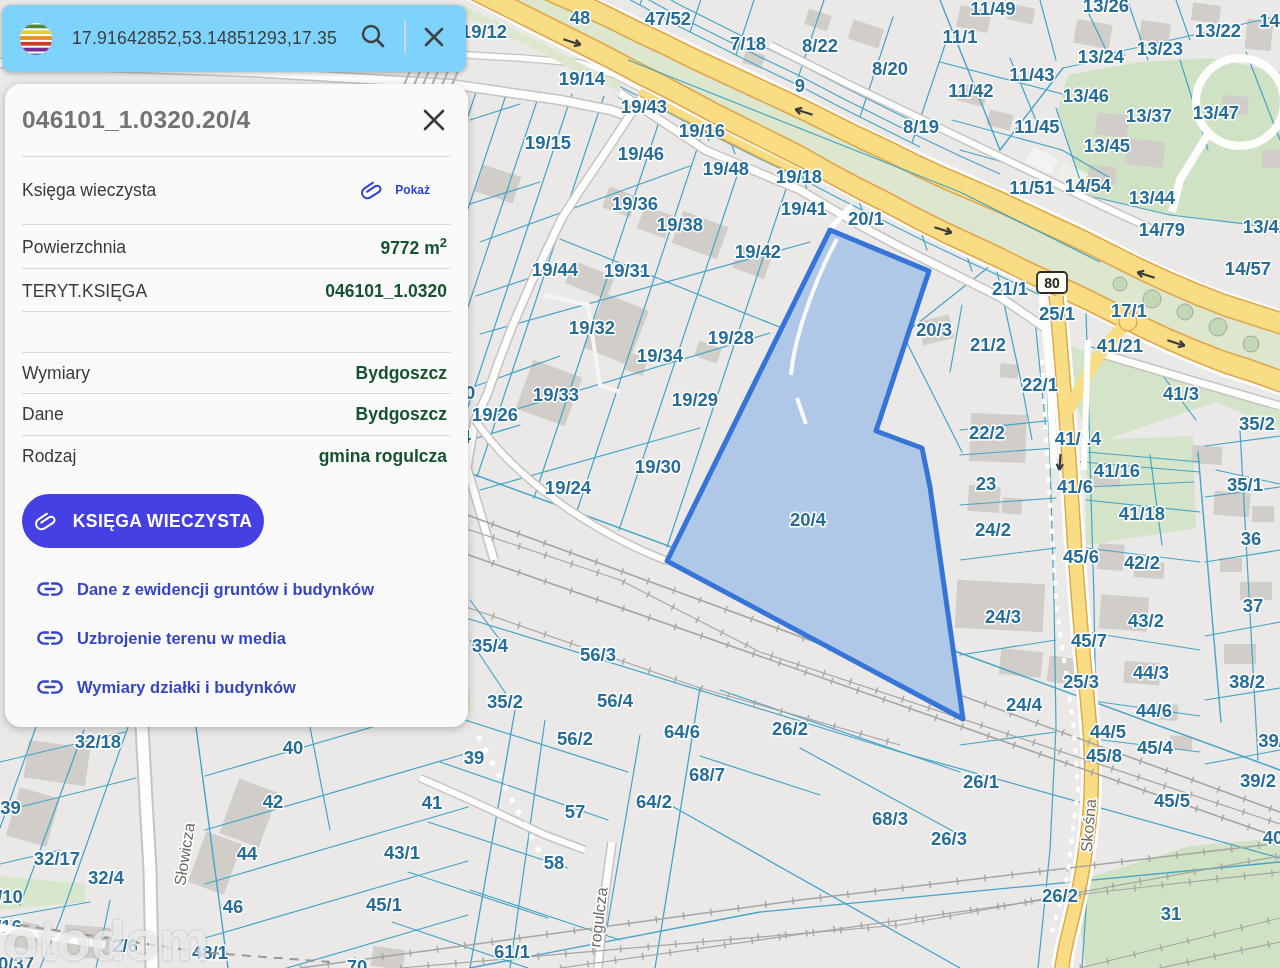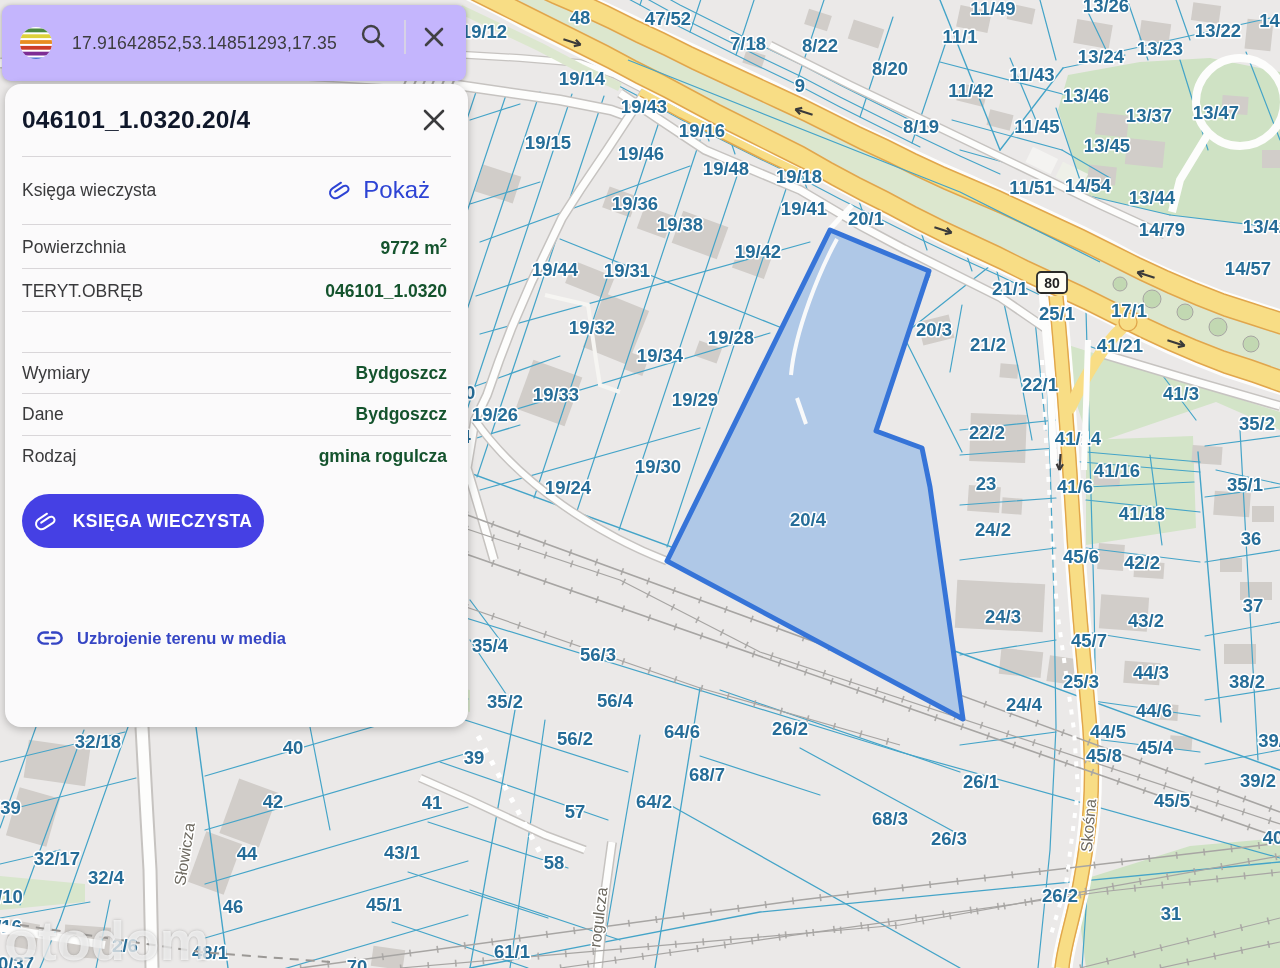--- a/index.html
+++ b/index.html
@@ -1,24 +1,24 @@
 <!DOCTYPE html>
 <html><head>
 <meta charset="utf-8">
 <style>
   html,body{margin:0;padding:0;}
   body{width:1280px;height:968px;overflow:hidden;font-family:"Liberation Sans",sans-serif;background:#ebe9e8;}
   #stage{position:relative;width:1280px;height:968px;overflow:hidden;}
   #map{position:absolute;left:0;top:0;}
-  .searchbar{position:absolute;left:2px;top:5px;width:464px;height:76px;background:#c4b5fd;border-radius:9px;
+  .searchbar{position:absolute;left:2px;top:5px;width:464px;height:67px;background:#7dd3fc;border-radius:9px;
     box-shadow:0 1px 5px rgba(0,0,0,0.3);display:flex;align-items:center;}
   .coords{font-size:17.6px;color:#3d3d3f;margin-left:18px;letter-spacing:0.2px;}
   .panel{position:absolute;left:5px;top:84px;width:463px;height:643px;background:#fbfafb;border-radius:16px;
     box-shadow:0 2px 8px rgba(0,0,0,0.25);}
-  .ptitle{position:absolute;left:22px;top:106px;font-size:24.5px;font-weight:bold;color:#0f172a;letter-spacing:0.2px;}
+  .ptitle{position:absolute;left:22px;top:106px;font-size:24.5px;font-weight:bold;color:#737373;letter-spacing:0.2px;}
   .prow{position:absolute;left:22px;width:425px;display:flex;justify-content:space-between;align-items:center;}
   .plab{font-size:17.5px;color:#3a3a3c;}
   .pval{font-size:17.5px;font-weight:bold;color:#14532d;}
   .pdiv{position:absolute;left:22px;width:429px;height:1px;background:#d9d6d9;}
   .btn{position:absolute;left:22px;top:494px;width:242px;height:54px;background:#4540e4;border-radius:27px;
     display:flex;align-items:center;justify-content:center;color:#fff;font-size:17.5px;font-weight:bold;letter-spacing:0.4px;}
   .plink{position:absolute;left:36px;display:flex;align-items:center;font-size:16.5px;font-weight:bold;color:#3545c4;}
   .wm{position:absolute;left:4px;top:908px;font-size:56px;font-weight:bold;color:rgba(255,255,255,0.68);
     letter-spacing:0px;text-shadow:0 0 3px rgba(110,110,110,0.45);}
 </style>
@@ -501,35 +501,35 @@
     <g stroke="#3b3b3d" stroke-width="2.6" stroke-linecap="round">
       <line x1="420" y1="27" x2="438" y2="45"></line>
           <line x1="438" y1="27" x2="420" y2="45"></line>
     </g>
   </svg>
 </div>
 <div class="ptitle">046101_1.0320.20/4</div>
 <div class="pdiv" style="top:156px"></div>
 <div class="prow" style="top:178px;height:24px">
   <span class="plab">Księga wieczysta</span>
-  <span style="display:flex;align-items:center;color:#2d43d4;font-weight:normal;font-size:24px;margin-right:17px;">
+  <span style="display:flex;align-items:center;color:#2d43d4;font-weight:bold;font-size:12px;margin-right:17px;">
     <svg width="26" height="26" viewBox="0 0 26 26" style="margin-right:9px">
       <g fill="none" stroke="#2d43d4" stroke-width="2" stroke-linecap="round">
         <path d="M7.2,14.6 L15.4,9.2 a3.3,3.3 0 0 1 4.6,1.0 a3.3,3.3 0 0 1 -1.0,4.6 L10.4,20.4 a5.4,5.4 0 0 1 -7.5,-1.6 a5.4,5.4 0 0 1 1.6,-7.5 L13.0,5.7"></path>
       </g>
     </svg>Pokaż</span>
 </div>
 <div class="pdiv" style="top:224px"></div>
 <div class="prow" style="top:235px;height:24px">
       <span class="plab">Powierzchnia</span>
       <span class="pval">9772 m<sup style="font-size:13px">2</sup></span>
     </div>
 <div class="pdiv" style="top:268px"></div>
 <div class="prow" style="top:279px;height:24px">
-      <span class="plab">TERYT.OBRĘB</span>
+      <span class="plab">TERYT.KSIĘGA</span>
       <span class="pval">046101_1.0320</span>
     </div>
 <div class="pdiv" style="top:311px"></div>
 <div class="pdiv" style="top:352px"></div>
 <div class="prow" style="top:361px;height:24px">
       <span class="plab">Wymiary</span>
       <span class="pval">Bydgoszcz</span>
     </div>
 <div class="pdiv" style="top:393px"></div>
 <div class="prow" style="top:402px;height:24px">
@@ -540,20 +540,32 @@
 <div class="prow" style="top:444px;height:24px">
       <span class="plab">Rodzaj</span>
       <span class="pval">gmina rogulcza</span>
     </div>
 <div class="btn">
   <svg width="26" height="26" viewBox="0 0 26 26" style="margin-right:13px">
     <g fill="none" stroke="#fff" stroke-width="2" stroke-linecap="round">
       <path d="M7.2,14.6 L15.4,9.2 a3.3,3.3 0 0 1 4.6,1.0 a3.3,3.3 0 0 1 -1.0,4.6 L10.4,20.4 a5.4,5.4 0 0 1 -7.5,-1.6 a5.4,5.4 0 0 1 1.6,-7.5 L13.0,5.7"></path>
     </g>
   </svg>KSIĘGA WIECZYSTA</div>
+<div class="plink" style="top:575px">
+  <svg width="28" height="28" viewBox="0 0 24 24" style="margin-left:0px;margin-right:13px">
+    <g fill="none" stroke="#3545c4" stroke-width="2.1" stroke-linecap="round">
+      <path d="M10.2,7.2 h-3.4 a4.8,4.8 0 0 0 0,9.6 h3.4 M13.8,7.2 h3.4 a4.8,4.8 0 0 1 0,9.6 h-3.4 M8.2,12 h7.6"></path>
+    </g>
+  </svg>Dane z ewidencji gruntów i budynków</div>
 <div class="plink" style="top:624px">
   <svg width="28" height="28" viewBox="0 0 24 24" style="margin-right:13px">
     <g fill="none" stroke="#3545c4" stroke-width="2.1" stroke-linecap="round">
       <path d="M10.2,7.2 h-3.4 a4.8,4.8 0 0 0 0,9.6 h3.4 M13.8,7.2 h3.4 a4.8,4.8 0 0 1 0,9.6 h-3.4 M8.2,12 h7.6"></path>
     </g>
   </svg>Uzbrojenie terenu w media</div>
+<div class="plink" style="top:673px">
+  <svg width="28" height="28" viewBox="0 0 24 24" style="margin-right:13px">
+    <g fill="none" stroke="#3545c4" stroke-width="2.1" stroke-linecap="round">
+      <path d="M10.2,7.2 h-3.4 a4.8,4.8 0 0 0 0,9.6 h3.4 M13.8,7.2 h3.4 a4.8,4.8 0 0 1 0,9.6 h-3.4 M8.2,12 h7.6"></path>
+    </g>
+  </svg>Wymiary działki i budynków</div>
 <div class="wm">otodom</div>
 </div>
 
 </body></html>

